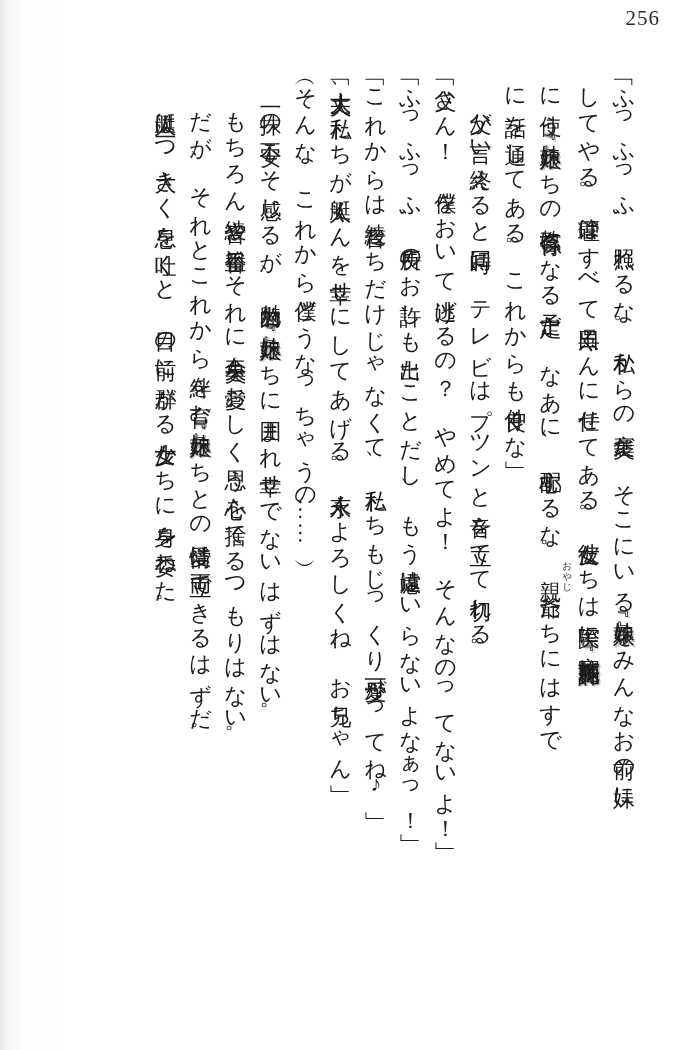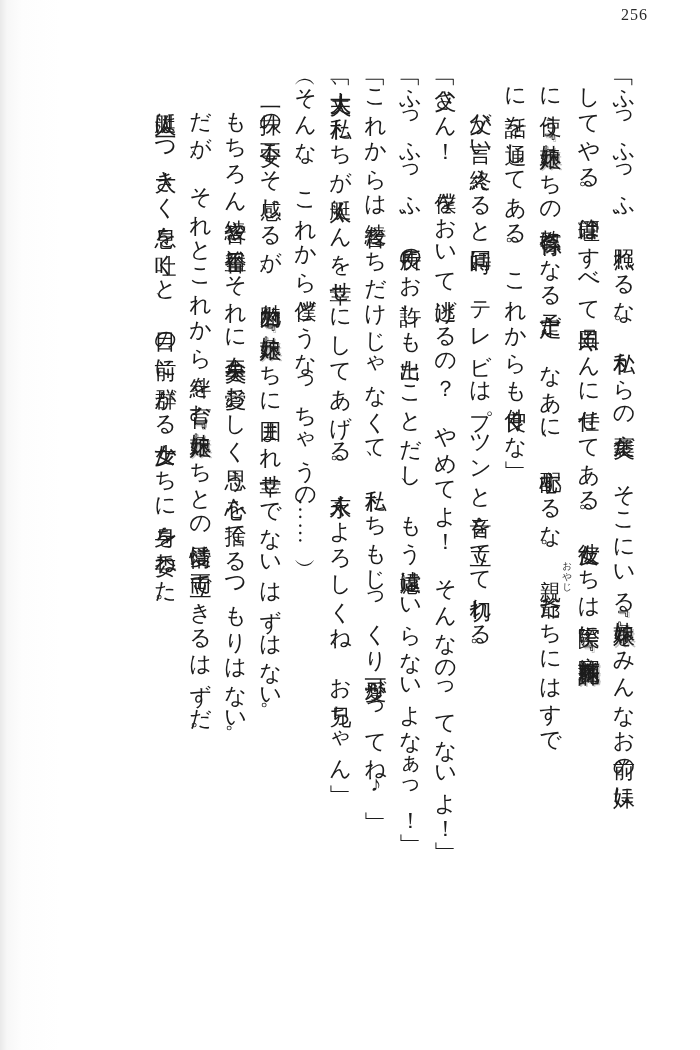--- a/index.html
+++ b/index.html
@@ -5,22 +5,22 @@
   html,body{margin:0;padding:0;}
   body{
     width:700px;height:1050px;overflow:hidden;
     font-family:"Liberation Serif","DejaVu Serif",serif;
   }
   .page{
     position:relative;width:700px;height:1050px;
     background:linear-gradient(90deg,#e9e9e9 0px,#f7f7f7 7px,#fdfdfd 22px,#ffffff 60px);
   }
   .page-number{
-    position:absolute;top:6px;right:52px;
-    font-size:16px;letter-spacing:1px;color:#2b2b2b;
+    position:absolute;top:6px;right:40px;
+    font-size:21px;letter-spacing:1px;color:#2b2b2b;
   }
   .vtext{
     position:absolute;top:72px;right:58px;height:918px;
     writing-mode:vertical-rl;-webkit-writing-mode:vertical-rl;
     text-orientation:mixed;
     font-size:22px;letter-spacing:1.5px;color:#1c1c1c;
   }
   .line{margin:0;line-height:35px;}
   .line.indent{text-indent:23.5px;}
   ruby rt{

